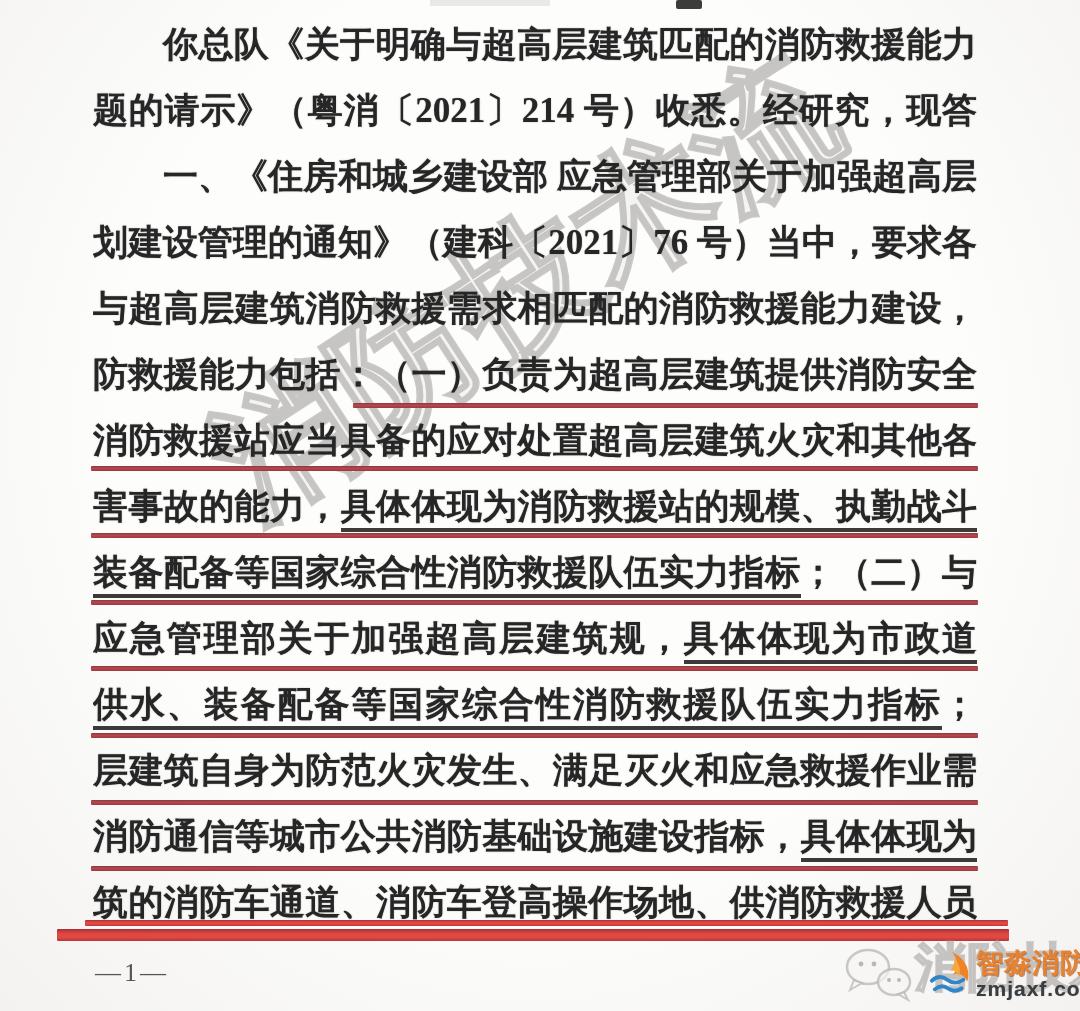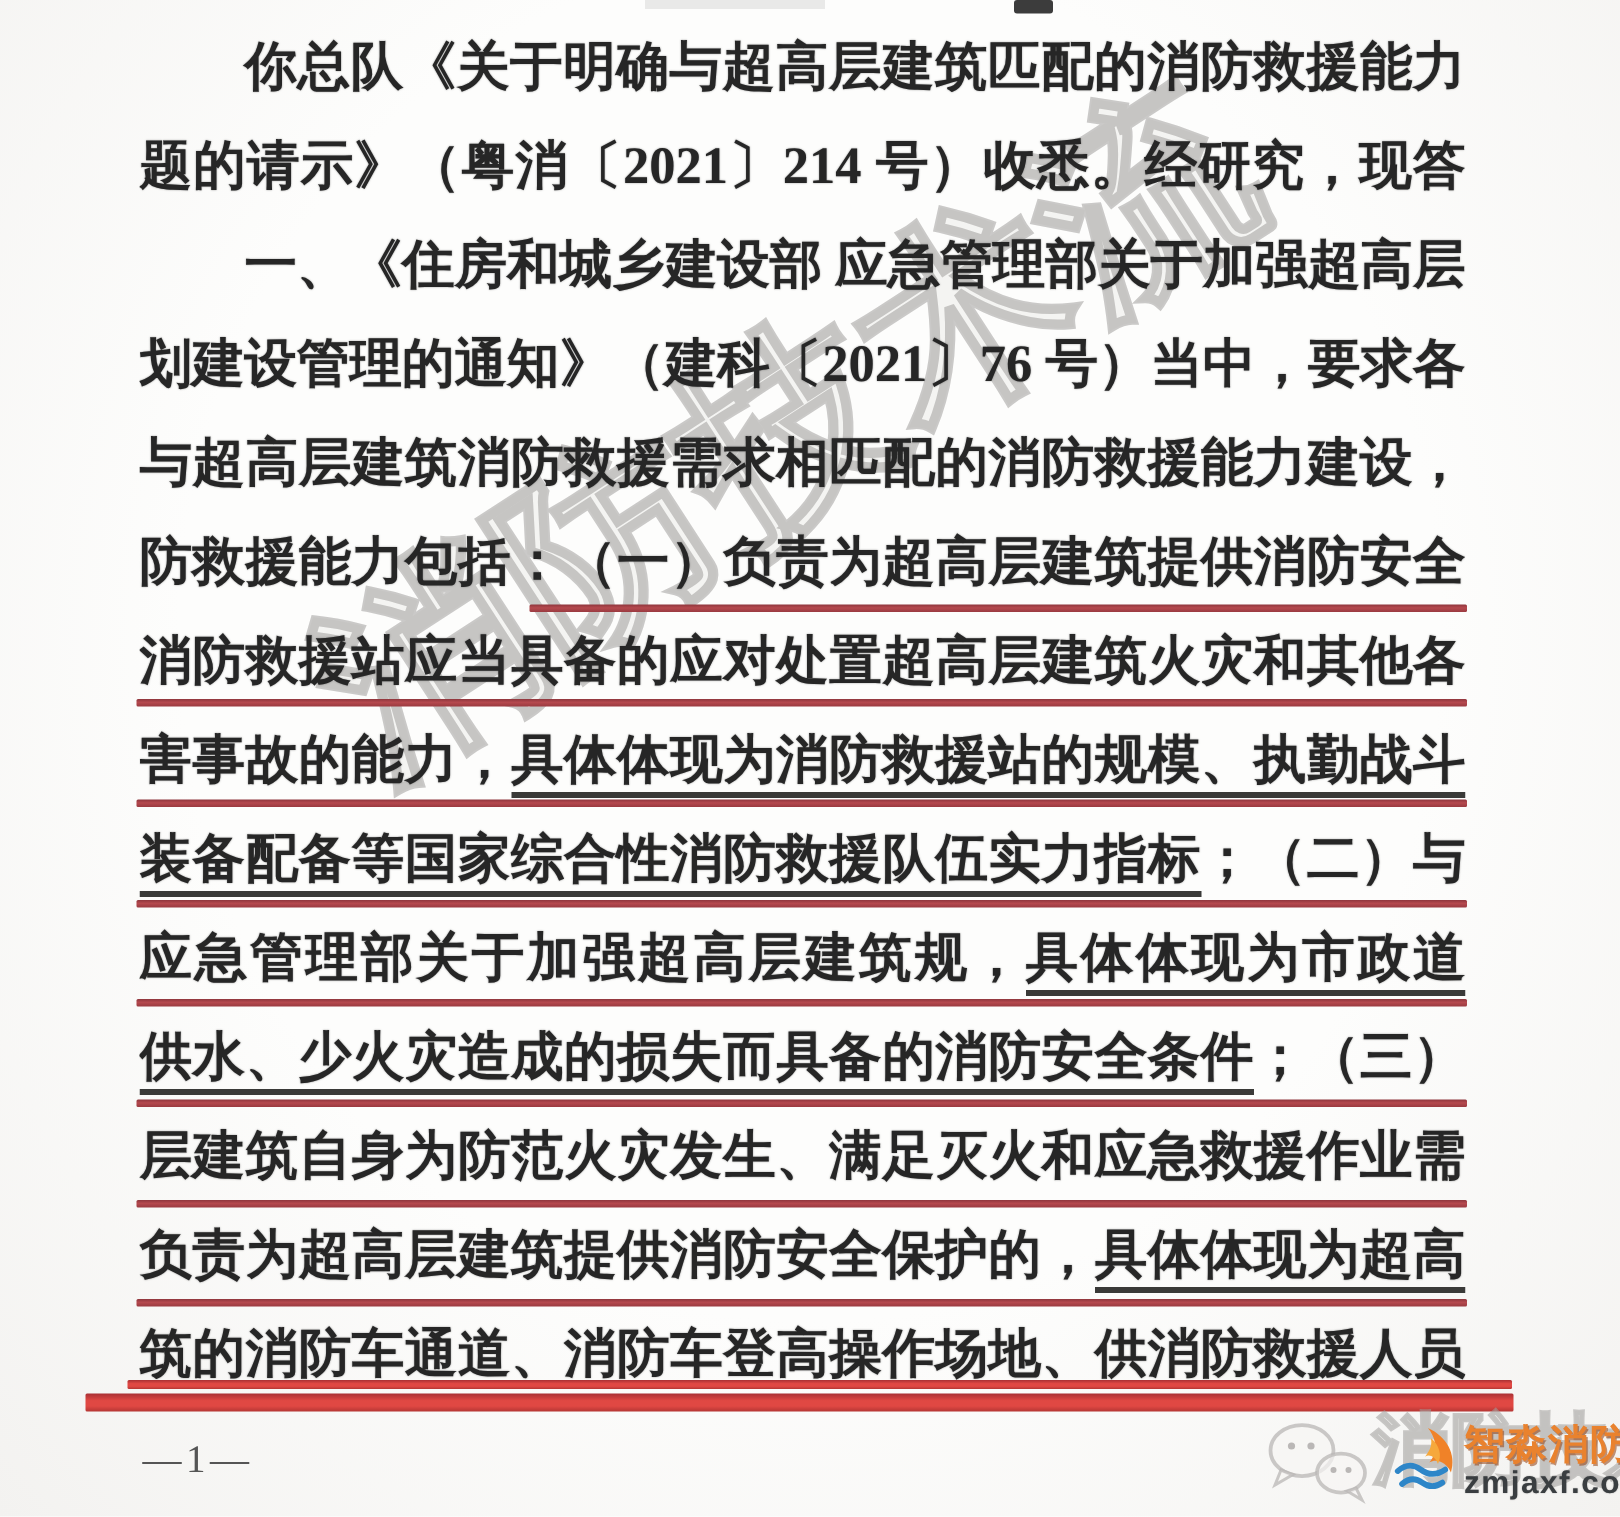--- a/index.html
+++ b/index.html
@@ -87,23 +87,23 @@
       <div class="line indent"><span>你总队《关于明确与超高层建筑匹配的消防救援能力有关问</span></div>
       <div class="line"><span>题的请示》（粤消〔2021〕214 号）收悉。经研究，现答复如下：</span></div>
       <div class="line indent"><span>一、《住房和城乡建设部 应急管理部关于加强超高层建筑规</span></div>
       <div class="line"><span>划建设管理的通知》（建科〔2021〕76 号）当中，要求各地加强</span></div>
       <div class="line"><span>与超高层建筑消防救援需求相匹配的消防救援能力建设，其中消</span></div>
       <div class="line"><span>防救援能力包括：（一）负责为超高层建筑提供消防安全保护的</span></div>
       <div class="line"><span>消防救援站应当具备的应对处置超高层建筑火灾和其他各类灾</span></div>
       <div class="line"><span>害事故的能力，</span><span class="u">具体体现为消防救援站的规模、执勤战斗人员和</span></div>
       <div class="line"><span class="u">装备配备等国家综合性消防救援队伍实力指标</span><span>；（二）与超高层</span></div>
       <div class="line"><span>应急管理部关于加强超高层建筑规，</span><span class="u">具体体现为市政道路、消防</span></div>
-      <div class="line"><span class="u">供水、少火灾造成的损失而具备的消防安全条件</span><span>；（三）超高</span></div>
+      <div class="line"><span class="u">供水、装备配备等国家综合性消防救援队伍实力指标</span><span>；（三）超高</span></div>
       <div class="line"><span>层建筑自身为防范火灾发生、满足灭火和应急救援作业需求、减</span></div>
-      <div class="line"><span>负责为超高层建筑提供消防安全保护的，</span><span class="u">具体体现为超高层建</span></div>
+      <div class="line"><span>消防通信等城市公共消防基础设施建设指标，</span><span class="u">具体体现为超高层建</span></div>
       <div class="line"><span>筑的消防车通道、消防车登高操作场地、供消防救援人员进入的</span></div>
     </div>
 
   <div class="page-number">—1—</div>
 
   <svg class="wechat-icon" width="80" height="62" viewBox="0 0 80 62">
     <g fill="rgba(246,245,244,0.7)" stroke="rgba(185,183,181,0.75)" stroke-width="2.5">
       <ellipse cx="28" cy="23" rx="21" ry="17"></ellipse>
       <path d="M14 36 L10 46 L22 39 Z" stroke-width="2"></path>
       <ellipse cx="54" cy="38" rx="16" ry="13"></ellipse>

